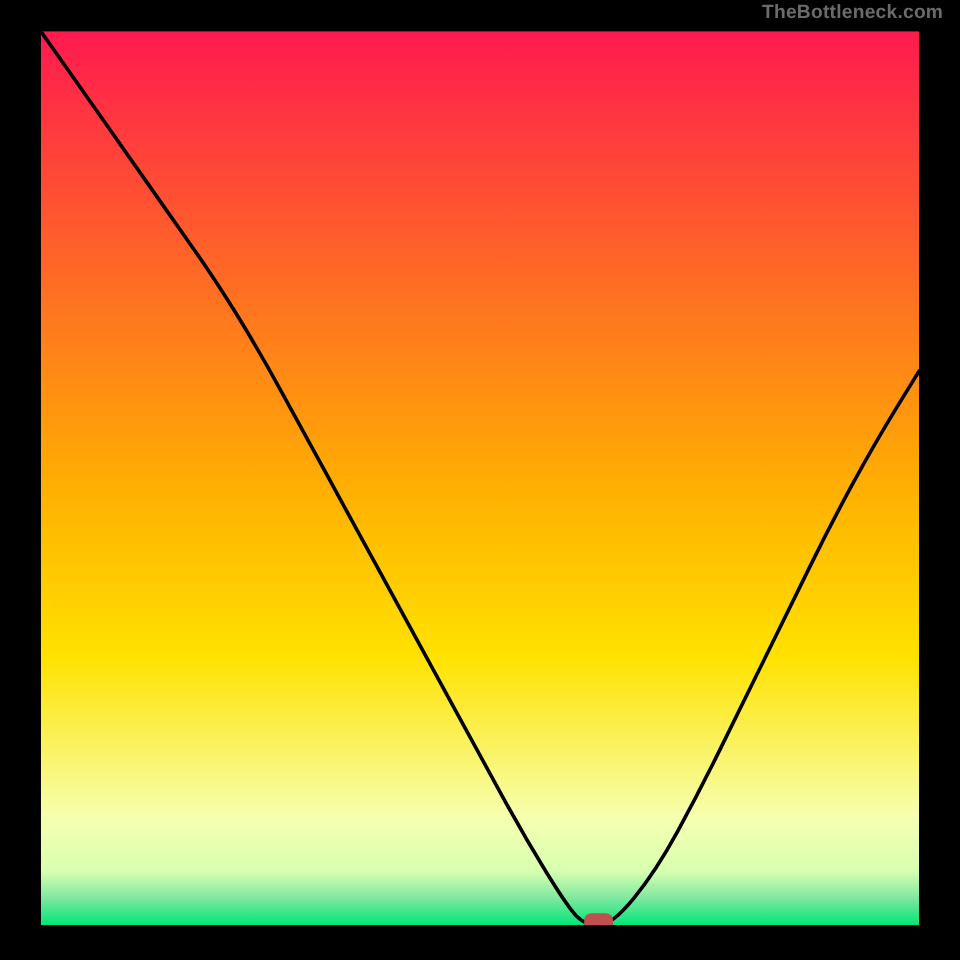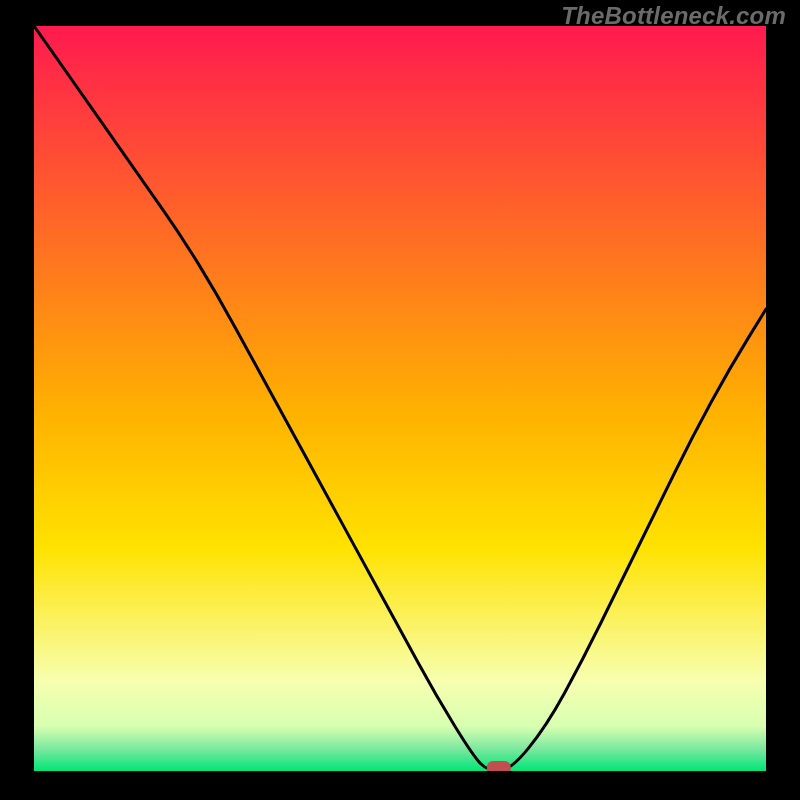--- a/index.html
+++ b/index.html
@@ -15,24 +15,23 @@
     position: relative;
     width: 800px;
     height: 800px;
     background: #000;
   }
   .attribution {
     position: absolute;
     top: 2px;
     right: 14px;
     color: #6b6b6b;
-    font-size: 24px;
+    font-size: 16px;
     font-weight: 600;
     letter-spacing: 0.2px;
-    font-style: italic;
   }
   .plot-wrap {
     position: absolute;
     left: 34px;
     top: 26px;
     width: 732px;
     height: 745px;
   }
   svg.plot {
     display: block;

